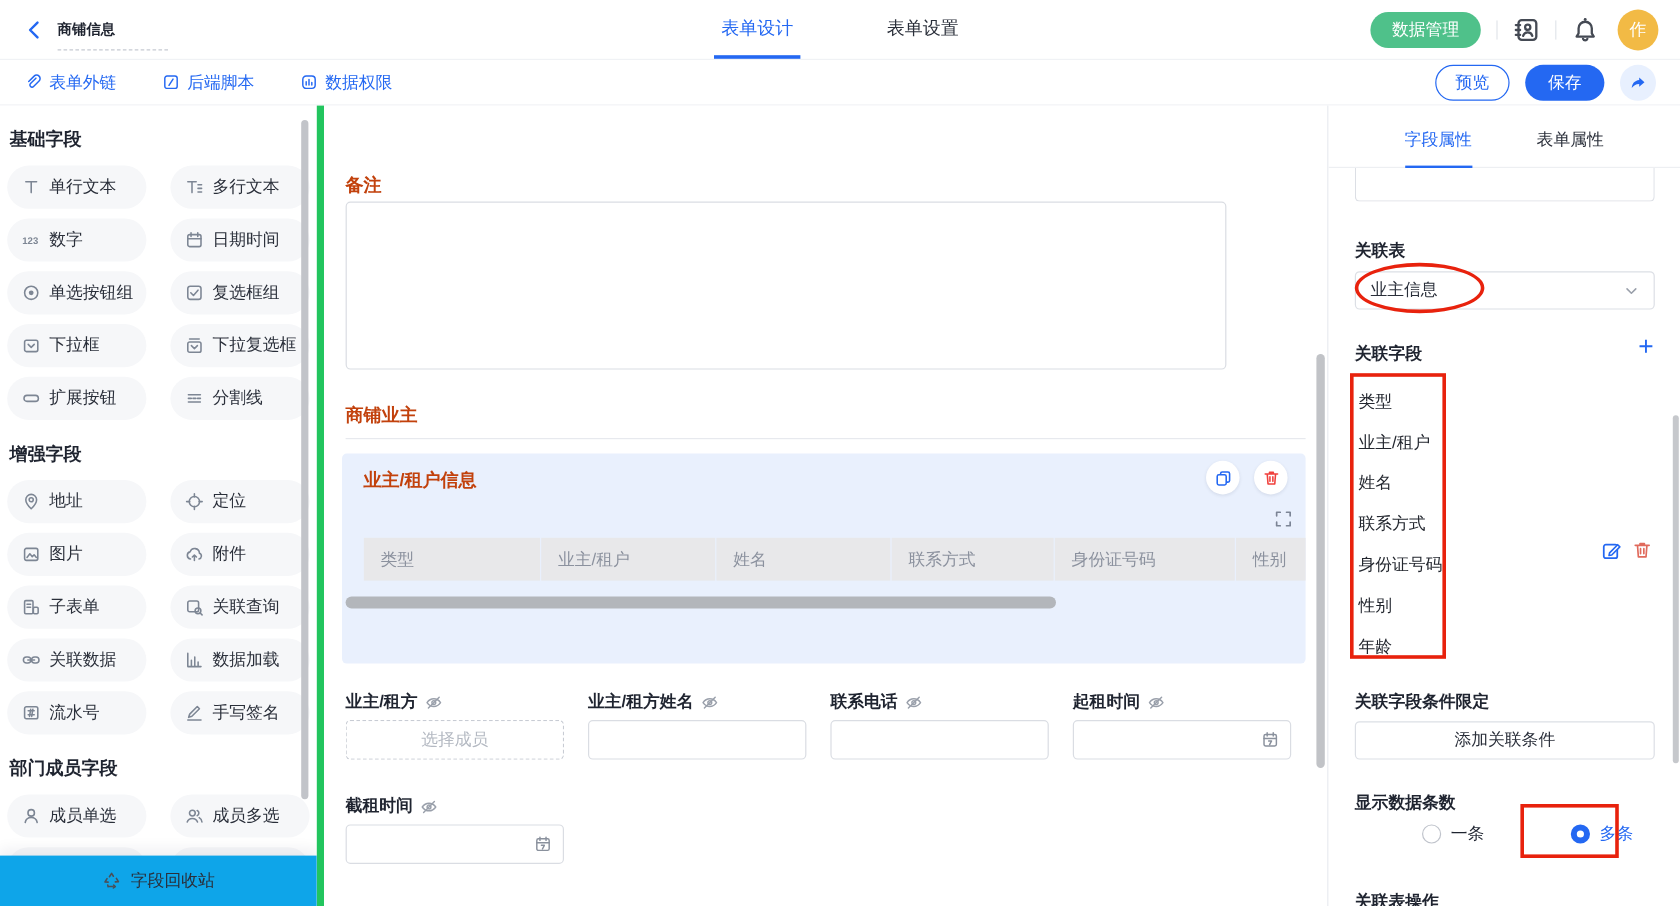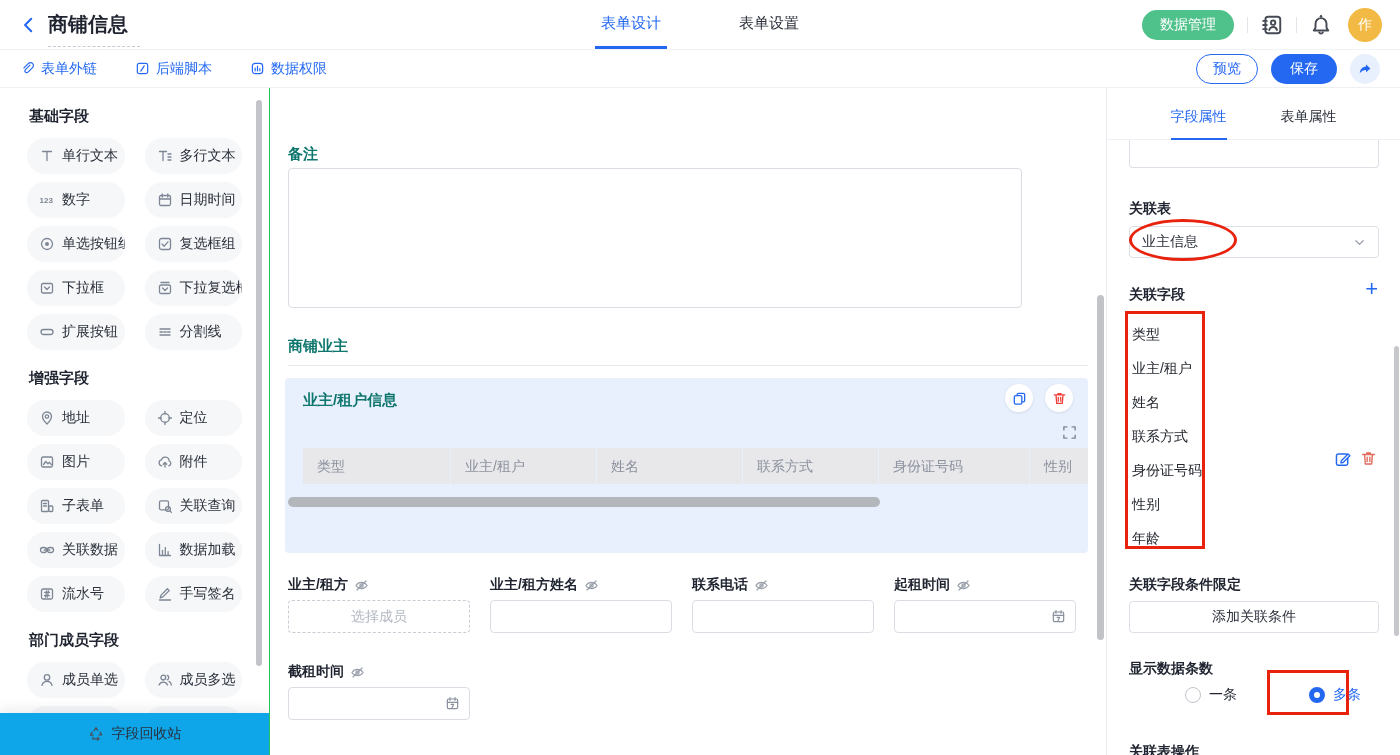--- a/index.html
+++ b/index.html
@@ -4,21 +4,21 @@
 <style>
   *{margin:0;padding:0;box-sizing:border-box}
   body{background:#e9e9e9;font-family:"Liberation Sans","DejaVu Sans",sans-serif}
   .app{position:relative;width:1400px;height:755px;background:#fff;overflow:hidden;color:#1f2430}
   svg{display:block}
   .ic{stroke:#7d8694;fill:none;stroke-width:1.3;stroke-linecap:round;stroke-linejoin:round}
 
   
   .topbar{height:50px;display:flex;align-items:center;border-bottom:1px solid #f0f2f5;position:relative;background:#fff}
   .tb-back{margin-left:20px;cursor:pointer}
-  .tb-title{position:relative;margin-left:10px;font-size:20px;font-weight:600}
+  .tb-title{position:relative;margin-left:10px;font-size:12px;font-weight:600}
   .tb-title:after{content:"";position:absolute;left:0;width:92px;bottom:-9px;border-bottom:1px dashed #c6cad2}
   .tb-tabs{position:absolute;left:50%;transform:translateX(-50%);height:100%;display:flex;gap:66px}
   .tb-tab{display:flex;align-items:center;font-size:15px;color:#2a2f3a;border-bottom:3px solid transparent;padding:0 6px;cursor:pointer}
   .tb-tab.active{color:#2468f2;border-bottom-color:#2468f2;font-weight:500}
   .tb-right{margin-left:auto;display:flex;align-items:center;padding-right:18px}
   .btn-green{height:30px;padding:15px 18px;border-radius:16px;background:#4fc18a;color:#fff;font-size:14px;display:flex;align-items:center;border:none;cursor:pointer}
   .tb-div{width:1px;height:16px;background:#e2e5ea;margin:0 13px}
   .tb-ic{width:22px;height:22px;cursor:pointer;position:relative}
   .tb-ic .ic{stroke:#454a54;stroke-width:1.4}
   .avatar{width:34px;height:34px;border-radius:50%;background:#f2ba45;color:#fff;font-size:14px;display:flex;align-items:center;justify-content:center;margin-left:16px;cursor:pointer}
@@ -29,35 +29,35 @@
   .tl-link .ic{stroke:#2468f2}
   .tl-right{margin-left:auto;display:flex;align-items:center;gap:13px}
   .btn-outline{height:30px;padding:0 16px;border:1px solid #2468f2;color:#2468f2;background:#fff;border-radius:16px;font-size:14px;display:flex;align-items:center;cursor:pointer}
   .btn-primary{height:30px;padding:0 19px;background:#2468f2;color:#fff;border:none;border-radius:16px;font-size:14px;display:flex;align-items:center;cursor:pointer}
   .share-btn{width:30px;height:30px;border-radius:50%;background:#e8f0fe;display:flex;align-items:center;justify-content:center;cursor:pointer}
 
   
   .bd{display:flex;height:667px}
 
   
-  .sidebar{width:270px;border-right:1px solid #22c55e;position:relative;overflow:hidden;padding:0 27px;flex:none;background:#fff}
+  .sidebar{width:270px;border-right:6px solid #22c55e;position:relative;overflow:hidden;padding:0 6px;flex:none;background:#fff}
   .sec-title{font-size:15px;font-weight:700;margin:19px 2px 12px}
   .pill-grid{display:grid;grid-template-columns:1fr 1fr;column-gap:20px;row-gap:8px}
   .pill{height:36px;border-radius:18px;background:#f6f7f9;display:flex;align-items:center;padding-left:12px;font-size:14px;color:#2a2f3a;gap:7px;cursor:grab;white-space:nowrap;overflow:hidden}
   .pill svg{flex:none}
   .pill svg text{fill:#7d8694;stroke:none;font-weight:700;font-size:8px}
   .sb-thumb{position:absolute;right:7px;top:12px;width:6px;height:566px;border-radius:3px;background:#c2c4c9}
   .recycle{position:absolute;left:0;right:0;bottom:0;height:42px;background:#0ea5e9;box-shadow:0 -4px 12px rgba(20,30,60,.08);display:flex;align-items:center;justify-content:center;gap:8px;font-size:14px;color:#2a2f3a;cursor:pointer}
 
   
   .canvas{flex:1;position:relative;overflow:hidden;background:#fff}
   .dd-partial{position:absolute;left:18px;top:0;width:182px;height:27px;border:1px solid #dadde3;border-top:none;border-radius:0 0 6px 6px}
   .tag-green{position:absolute;left:7px;top:-5px;height:24px;border-radius:12px;background:#4fc18a;color:#fff;font-size:12px;display:flex;align-items:center;padding:0 13px}
   .lbl{font-size:14px;font-weight:700;color:#1f2430}
-  .lbl15{font-size:15px;font-weight:700;color:#0f766e}
+  .lbl15{font-size:15px;font-weight:700;color:#c2410c}
   .cv-textarea{position:absolute;left:18px;top:80px;width:734px;height:140px;border:1px solid #dadde3;border-radius:4px;background:#fff;resize:none;font:inherit}
   .cv-divider{position:absolute;left:18px;top:277px;width:800px;height:1px;background:#e7e9ee}
   .blk{position:absolute;left:15px;top:290px;width:803px;height:175px;background:#e9f0fd;border-radius:4px}
   .blk-btn{position:absolute;width:28px;height:28px;border-radius:50%;background:#fff;display:flex;align-items:center;justify-content:center;box-shadow:0 1px 3px rgba(20,30,60,.10);cursor:pointer}
   .thead{position:absolute;left:18px;top:70px;width:785px;height:36px;display:flex;overflow:hidden}
   .th{background:#e8e8ea;color:#8b919e;font-size:14px;line-height:36px;padding-left:14px;margin-right:1px;flex:none}
   .hscroll{position:absolute;left:3px;top:119px;width:592px;height:10px;border-radius:5px;background:#b3b6bb;cursor:pointer}
   .fgroup{position:absolute;width:182px}
   .flabel{display:flex;align-items:center;gap:6px;height:20px}
   .finput{margin-top:5px;height:33px;border:1px solid #dadde3;border-radius:4px;background:#fff;position:relative}

